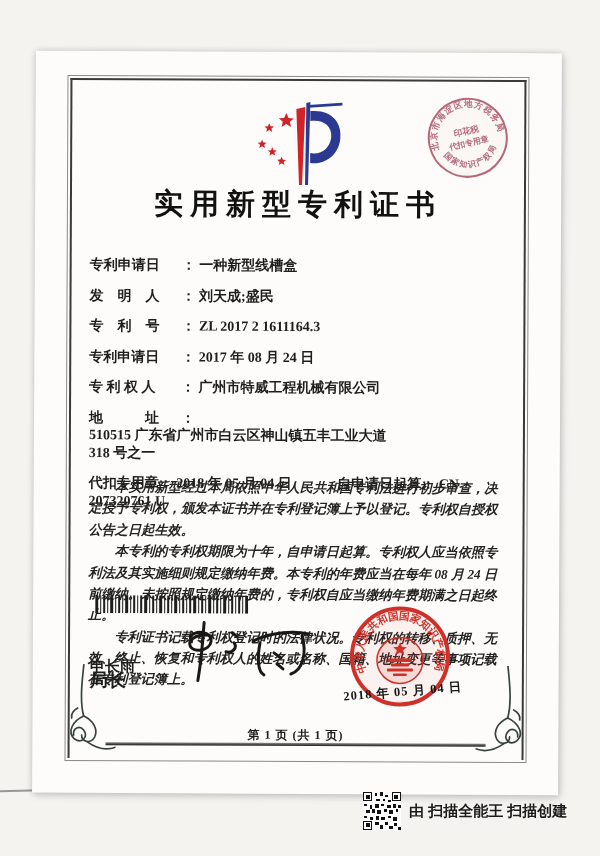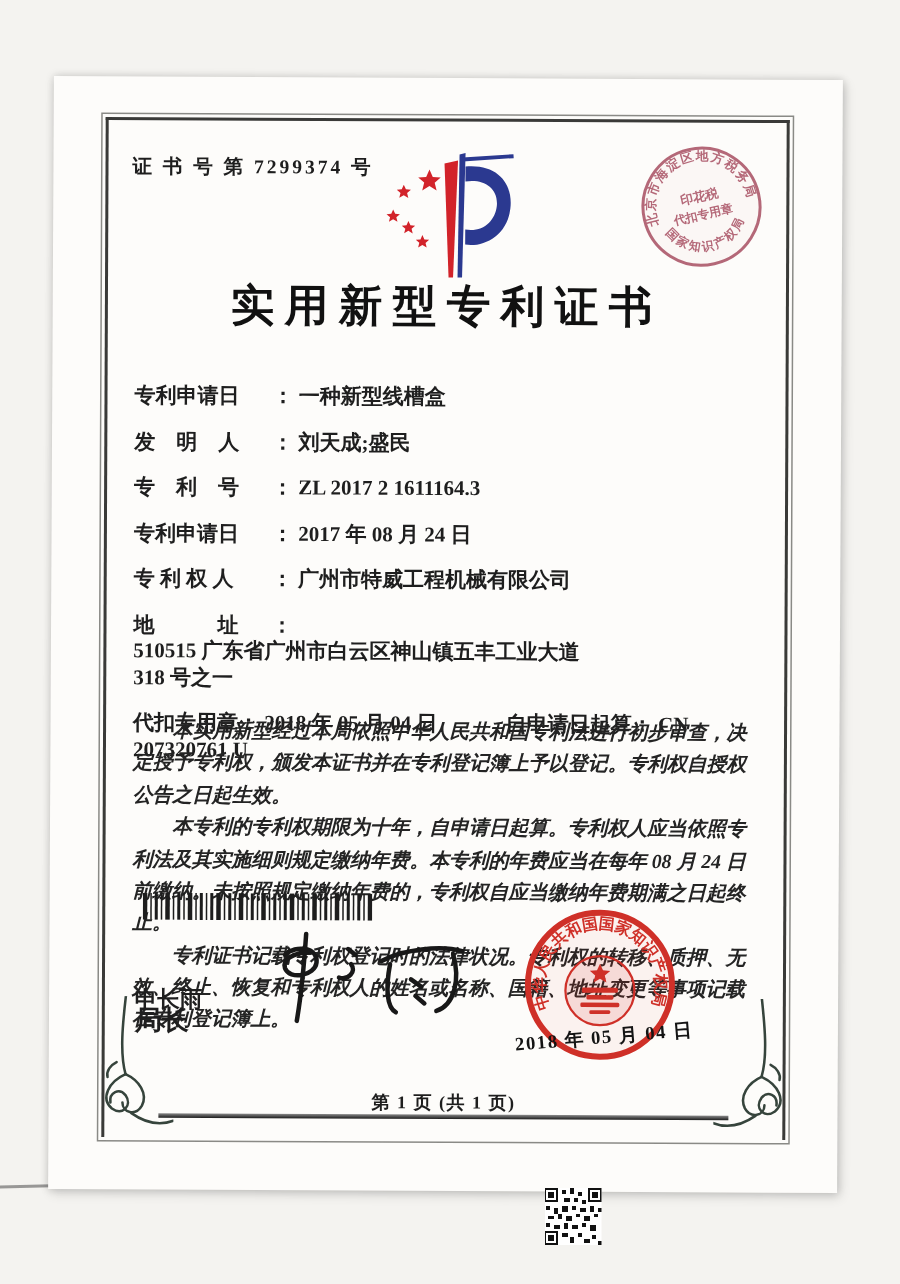--- a/index.html
+++ b/index.html
@@ -72,21 +72,20 @@
 
 <div class="edge-left"></div>
 <div class="edge-right"></div>
 <div class="edge-bottom"></div>
 
 <div class="sheet"></div>
 
 <div class="cert">
   <div class="cert-inner"></div>
 
-  <div class="cert-no">证 书 号 第 7299374 号</div>
 
   <div class="stamp">
     <svg width="92" height="92" viewBox="0 0 92 92">
       <circle cx="46" cy="46" r="39" fill="rgba(190,90,110,0.04)" stroke="#a84f62" stroke-width="2"></circle>
       <defs>
         <path id="stampTop" d="M 15.5,51.4 A 31 31 0 1 1 76.5,51.4" fill="none"></path>
         <path id="stampBot" d="M 18,56 A 30 30 0 0 0 74,56" fill="none"></path>
       </defs>
       <text font-size="8.5" fill="#a84f62" font-weight="bold">
         <textPath href="#stampTop" startOffset="0" textLength="104">北京市海淀区地方税务局</textPath>
@@ -302,13 +301,14 @@
         <rect x="19" y="18" width="2" height="2"></rect>
       <rect x="23" y="19" width="3" height="3"></rect>
         <rect x="9" y="23" width="3" height="2"></rect>
         <rect x="13" y="25" width="2" height="3"></rect>
       <rect x="17" y="23" width="2" height="2"></rect>
         <rect x="20" y="26" width="3" height="2"></rect>
         <rect x="24" y="24" width="2" height="2"></rect>
       <rect x="27" y="27" width="2" height="2"></rect>
     </g>
   </svg>
+  <span class="wm-text">由 扫描全能王 扫描创建</span>
 </div>
 
 </body></html>

